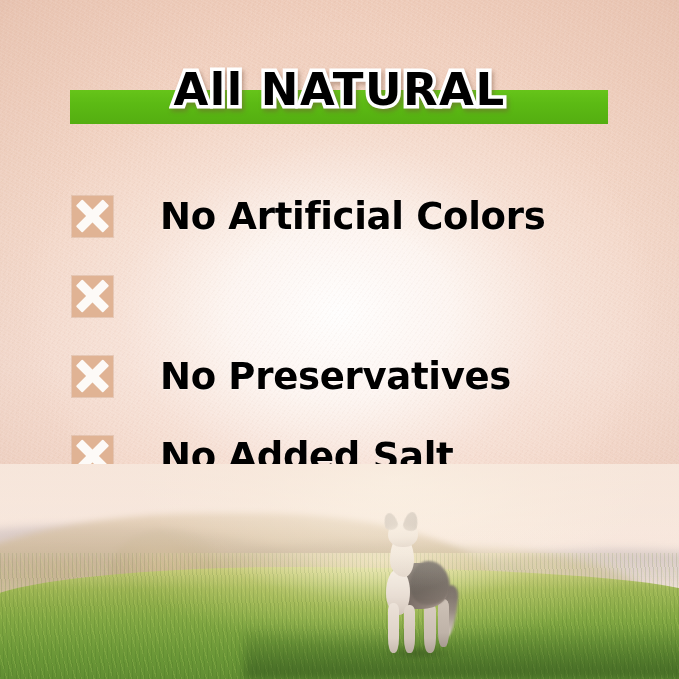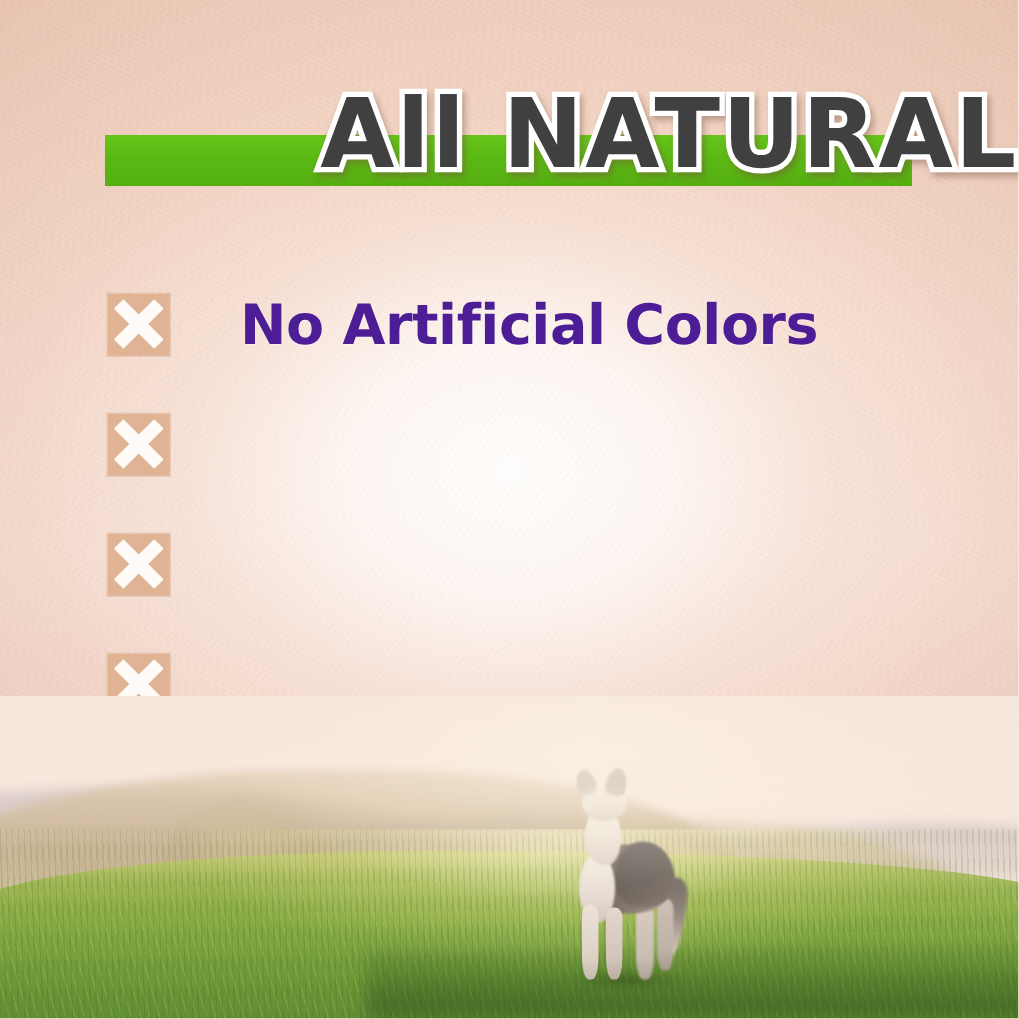--- a/index.html
+++ b/index.html
@@ -69,27 +69,27 @@
     left: 70px;
     top: 38px;
     width: 538px;
     height: 34px;
     background: linear-gradient(180deg,#66c41a 0%, #5cba14 40%, #54ae11 100%);
   }
   .headline {
     position: absolute;
     left: 0; right: 0;
     top: 0;
-    text-align: right;
+    text-align: center;
     font-family: "DejaVu Sans", sans-serif;
     font-weight: bold;
-    font-size: 64px;
+    font-size: 45px;
     letter-spacing: 1.5px;
     line-height: 76px;
-    color: #404040;
+    color: #000000;
     -webkit-text-stroke: 7px #ffffff;
     paint-order: stroke fill;
     filter: drop-shadow(2px 3px 2px rgba(120,80,60,.42));
     white-space: nowrap;
   }
 
   
   .claims {
     position: absolute;
     left: 72px;
@@ -124,21 +124,21 @@
   }
   .x-box::before { transform: rotate(45deg); }
   .x-box::after  { transform: rotate(-45deg); }
 
   .claim-label {
     margin-left: 47px;
     font-family: "DejaVu Sans", sans-serif;
     font-weight: bold;
     font-size: 37px;
     letter-spacing: -0.3px;
-    color: #4c1d95;
+    color: #000000;
     text-shadow: 0 1px 1px rgba(255,255,255,.55);
     white-space: nowrap;
   }
 
   
   .photo {
     position: absolute;
     left: 0; right: 0;
     bottom: 0;
     height: 215px;
@@ -373,24 +373,26 @@
       <span class="x-box"></span>
       <span class="claim-label">No Artificial Colors</span>
     </div>
 
     <div class="claim-row">
       <span class="x-box"></span>
     </div>
 
     <div class="claim-row">
       <span class="x-box"></span>
+      <span class="claim-label">No Preservatives</span>
     </div>
 
     <div class="claim-row">
       <span class="x-box"></span>
+      <span class="claim-label">No Added Salt</span>
     </div>
 
   </div>
 
   <div class="photo">
     <div class="sky"></div>
 
     <div class="ridge ridge-far-l"></div>
     <div class="ridge ridge-far-c"></div>
     <div class="ridge ridge-far-r"></div>

